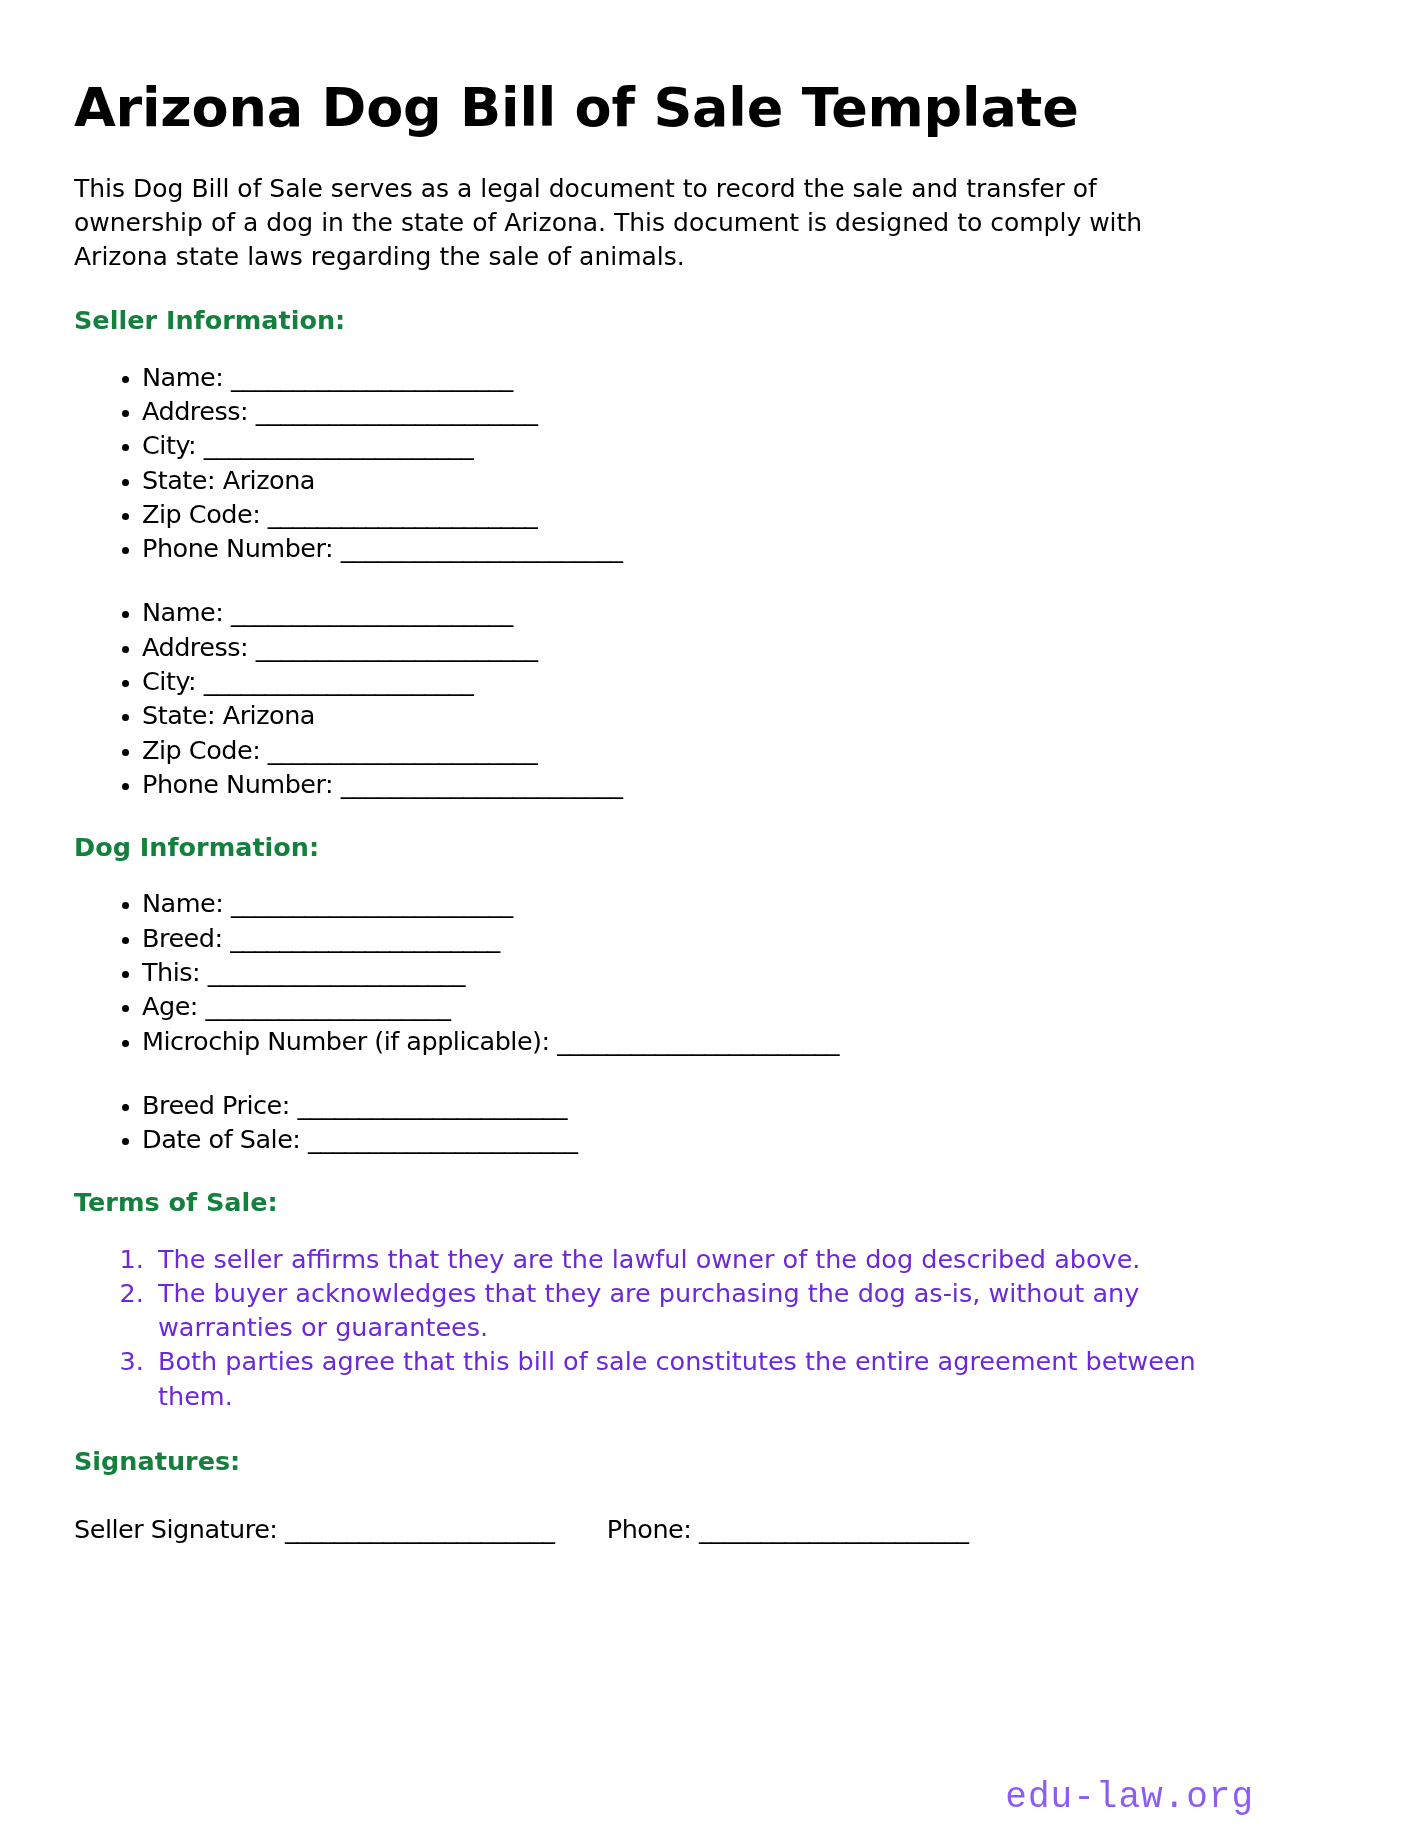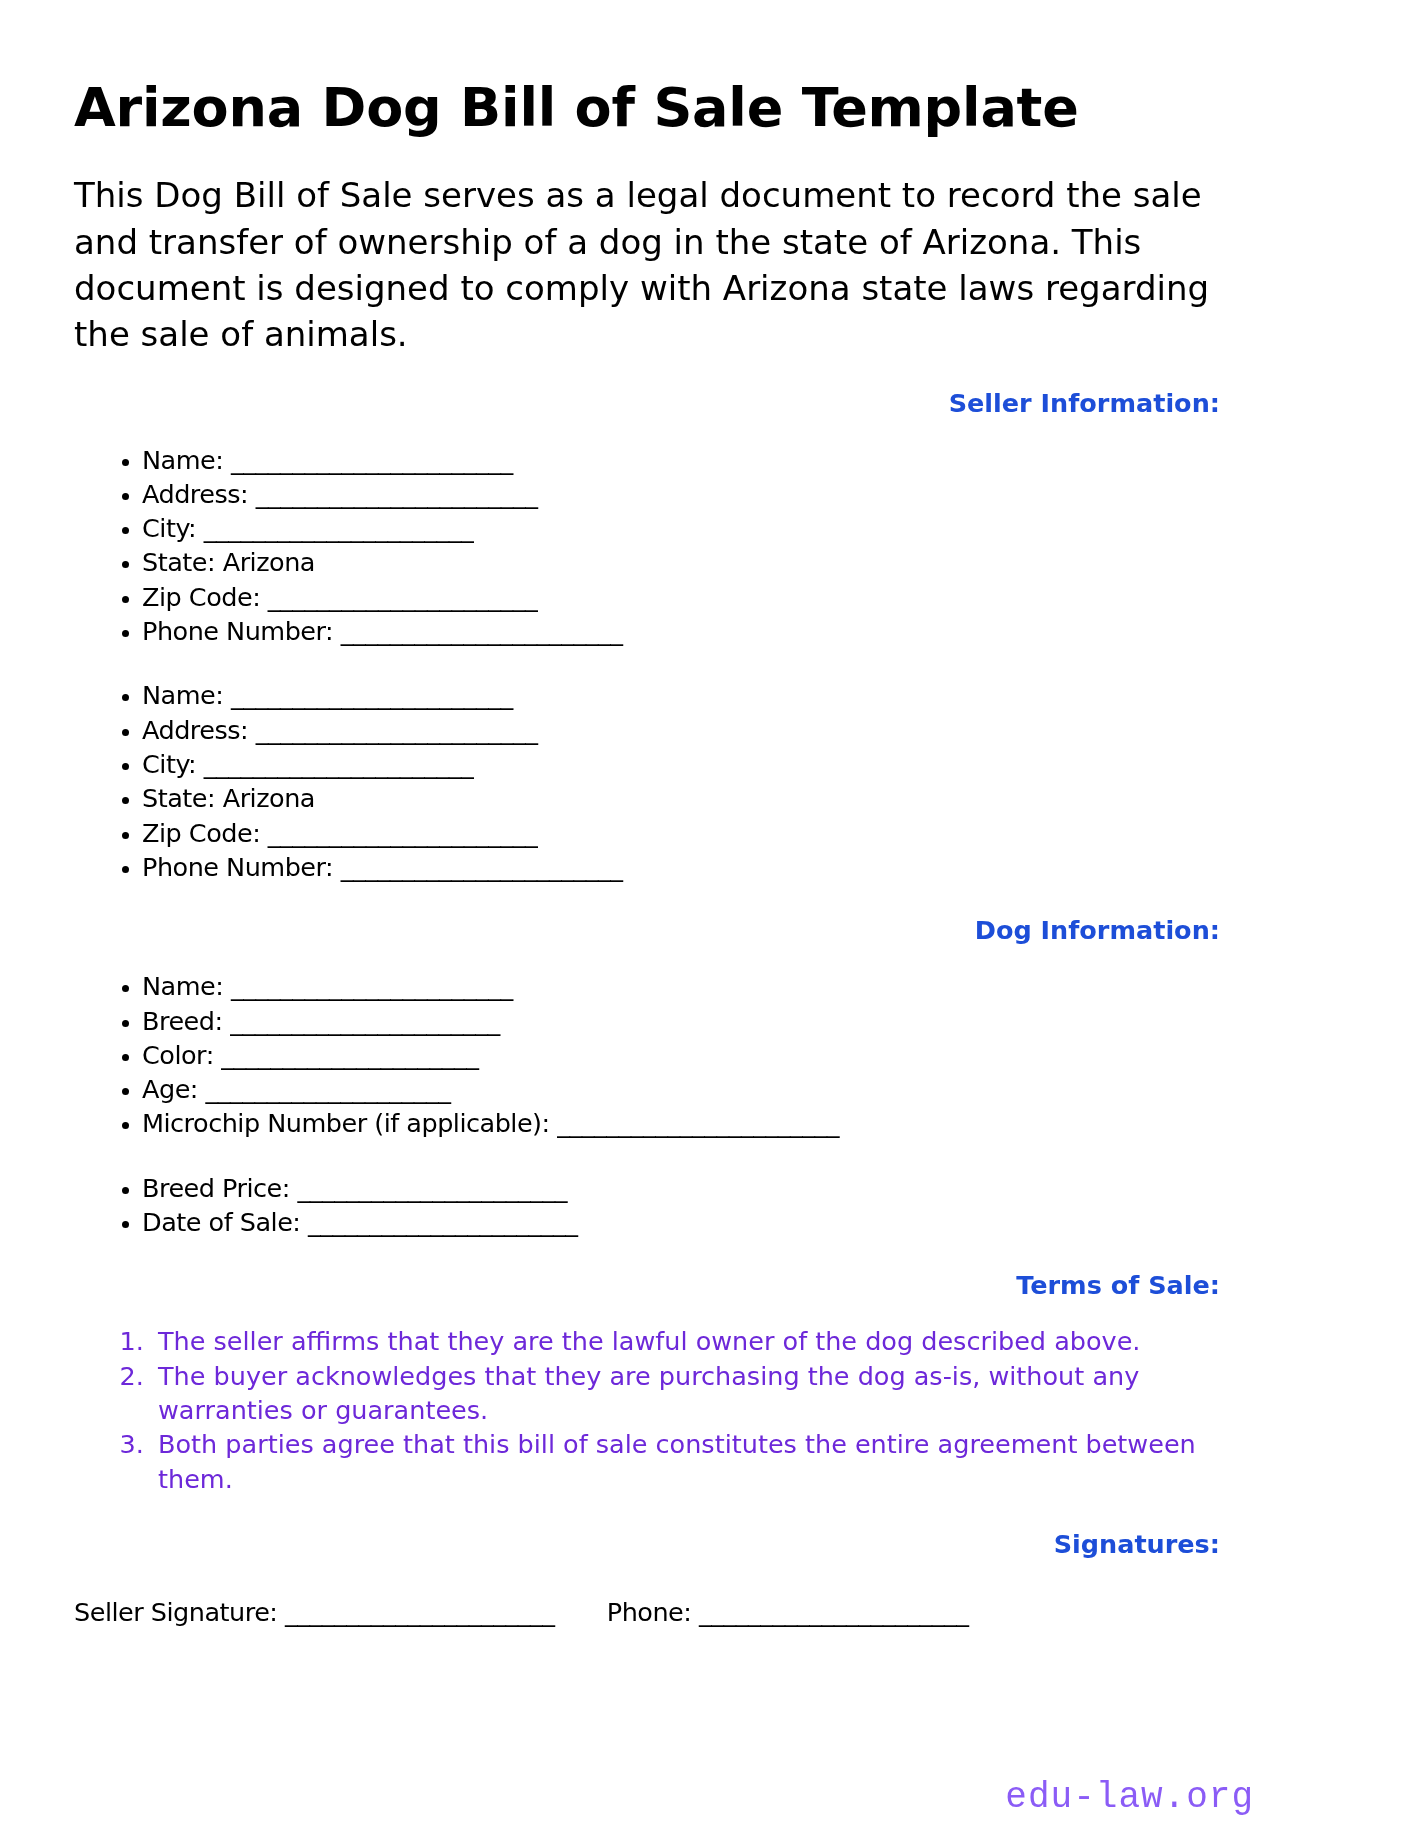--- a/index.html
+++ b/index.html
@@ -29,37 +29,36 @@
     font-weight: bold;
     font-size: 54px;
     line-height: 1.12;
     letter-spacing: -0.2px;
     margin: 0 0 34px 0;
     padding: 0;
     color: #000000;
   }
 
   p.intro, p.body-text {
-    font-size: 34px;
+    font-size: 25px;
     line-height: 1.36;
     margin: 0 0 30px 0;
     padding: 0;
     color: #000000;
     max-width: 1190px;
   }
 
   h2.section-heading {
     font-family: "DejaVu Sans", sans-serif;
     font-weight: bold;
     font-size: 25.5px;
     line-height: 1.3;
     margin: 0 0 22px 0;
     padding: 0;
-    color: #1d4ed8;
-    text-align: right;
+    color: #15803d;
   }
 
   ul.field-list {
     list-style: disc;
     margin: 0 0 30px 0;
     padding: 0 0 0 68px;
   }
   ul.field-list li {
     font-size: 25.5px;
     line-height: 1.345;
@@ -138,21 +137,21 @@
     <li class="blank-fill">City: ______________________</li>
     <li class="blank-fill">State: Arizona</li>
     <li class="blank-fill">Zip Code: ______________________</li>
     <li class="blank-fill">Phone Number: _______________________</li>
   </ul>
 
   <h2 class="section-heading">Dog Information:</h2>
   <ul class="field-list">
     <li class="blank-fill">Name: _______________________</li>
     <li class="blank-fill">Breed: ______________________</li>
-    <li class="blank-fill">Color: _____________________</li>
+    <li class="blank-fill">This: _____________________</li>
     <li class="blank-fill">Age: ____________________</li>
     <li class="blank-fill">Microchip Number (if applicable): _______________________</li>
   </ul>
 
   <ul class="field-list">
     <li class="blank-fill">Breed Price: ______________________</li>
     <li class="blank-fill">Date of Sale: ______________________</li>
   </ul>
 
   <h2 class="section-heading">Terms of Sale:</h2>

